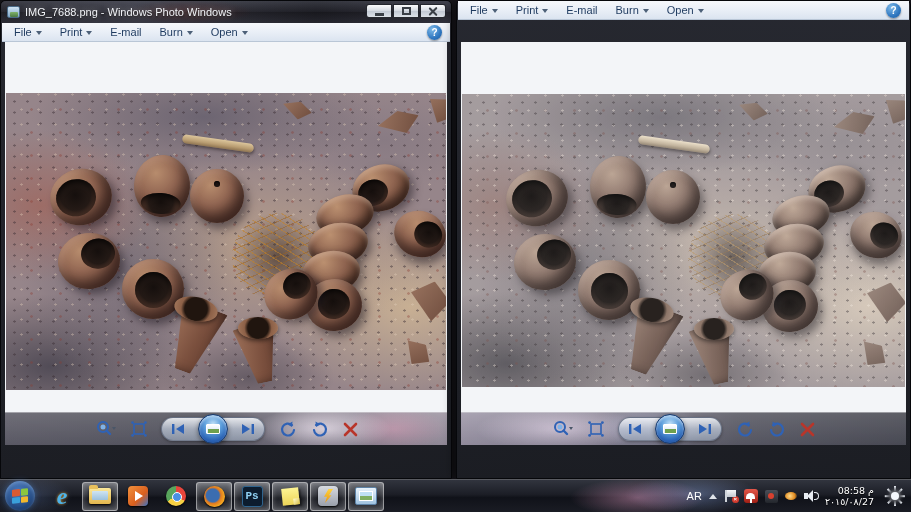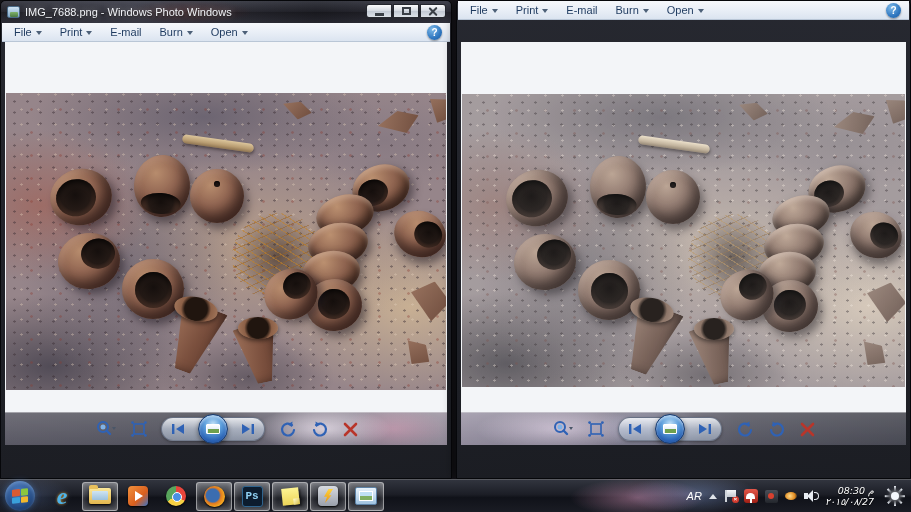--- a/index.html
+++ b/index.html
@@ -145,21 +145,21 @@
   .chrome::after { content:""; position:absolute; left:6px; top:6px; width:8px; height:8px; border-radius:50%; background:#4a90e2; border:1.5px solid #fff; }
   .fx { width:21px; height:21px; border-radius:50%; background:radial-gradient(circle at 42% 45%, #3b6db0 0 38%, #e07b22 48%, #f4a81f 70%, #c4491b 100%); box-shadow:0 1px 2px #000; }
   .ps { width:21px; height:21px; border-radius:3px; background:#0c1c2e; border:1px solid #2f648e; color:#8fd0f2; font-size:11px; font-weight:bold; display:flex; align-items:center; justify-content:center; }
   .note { width:17px; height:17px; background:linear-gradient(#fdf493,#ecd458); transform:rotate(-6deg); box-shadow:2px 2px 2px rgba(0,0,0,.5); position:relative; }
   .note::after { content:""; position:absolute; right:0; bottom:0; width:6px; height:6px; background:linear-gradient(135deg,#fffbd0,#d8bd3f); }
   .winamp { width:20px; height:20px; border-radius:4px; background:linear-gradient(#d7dae0,#9aa0ab); display:flex; align-items:center; justify-content:center; box-shadow:0 1px 2px #000; }
   .bolt { width:10px; height:14px; background:linear-gradient(#ffd23f,#e8960f); clip-path:polygon(55% 0,100% 0,60% 45%,85% 45%,20% 100%,40% 55%,10% 55%); }
   .pv { width:22px; height:18px; border-radius:2px; background:linear-gradient(#e8f2fb,#9fc2e0); border:1px solid #5d82a6; display:flex; align-items:center; justify-content:center; }
   .pv i { display:block; width:14px; height:10px; background:linear-gradient(#bfe0f4 0 55%, #7fae62 55%); border:1px solid #fff; }
 
-  .tray { margin-left:auto; display:flex; align-items:center; gap:7px; padding-right:6px; color:#fff;font-style:italic; }
+  .tray { margin-left:auto; display:flex; align-items:center; gap:7px; padding-right:6px; color:#fff; }
   .tray-lang { font-size:11px; }
   .chev { width:0; height:0; border-left:4px solid transparent; border-right:4px solid transparent; border-bottom:5px solid #dfe4ea; }
   .tflag { width:13px; height:12px; position:relative; }
   .tflag::before { content:""; position:absolute; left:1px; top:0; width:2px; height:12px; background:#cfd4da; }
   .tflag::after { content:""; position:absolute; left:3px; top:0; width:9px; height:7px; background:linear-gradient(#f4f6f8,#c3c9d1); }
   .tflag b { position:absolute; right:-2px; bottom:-1px; width:7px; height:7px; border-radius:50%; background:#d23b2e; color:#fff; font-size:6px; line-height:7px; text-align:center; font-weight:bold; }
   .avira { width:14px; height:14px; border-radius:3px; background:linear-gradient(#e4574a,#a01f14); display:flex; align-items:center; justify-content:center; }
   .avira i { display:block; width:9px; height:6px; background:#fff; border-radius:9px 9px 0 0; position:relative; }
   .avira i::after { content:""; position:absolute; left:4px; top:5px; width:1.5px; height:5px; background:#fff; }
   .darkapp { width:13px; height:13px; border-radius:2px; background:linear-gradient(#4a4f58,#23262c); position:relative; }
@@ -515,21 +515,21 @@
         </span>
       <span class="avira">
           <i></i>
         </span>
       <span class="darkapp"></span>
       <span class="glow"></span>
       <span class="spk">
           <i></i>
         </span>
       <span class="clock">
-        <div>08:30 م</div>
+        <div>08:58 م</div>
         <div>٢٠١٥/٠٨/27</div>
       </span>
       <span class="sun">
           <i class="r45"></i>
           <em class="r90"></em>
           <em class="r135"></em>
           <i></i>
         </span>
     </span>
   </div>

